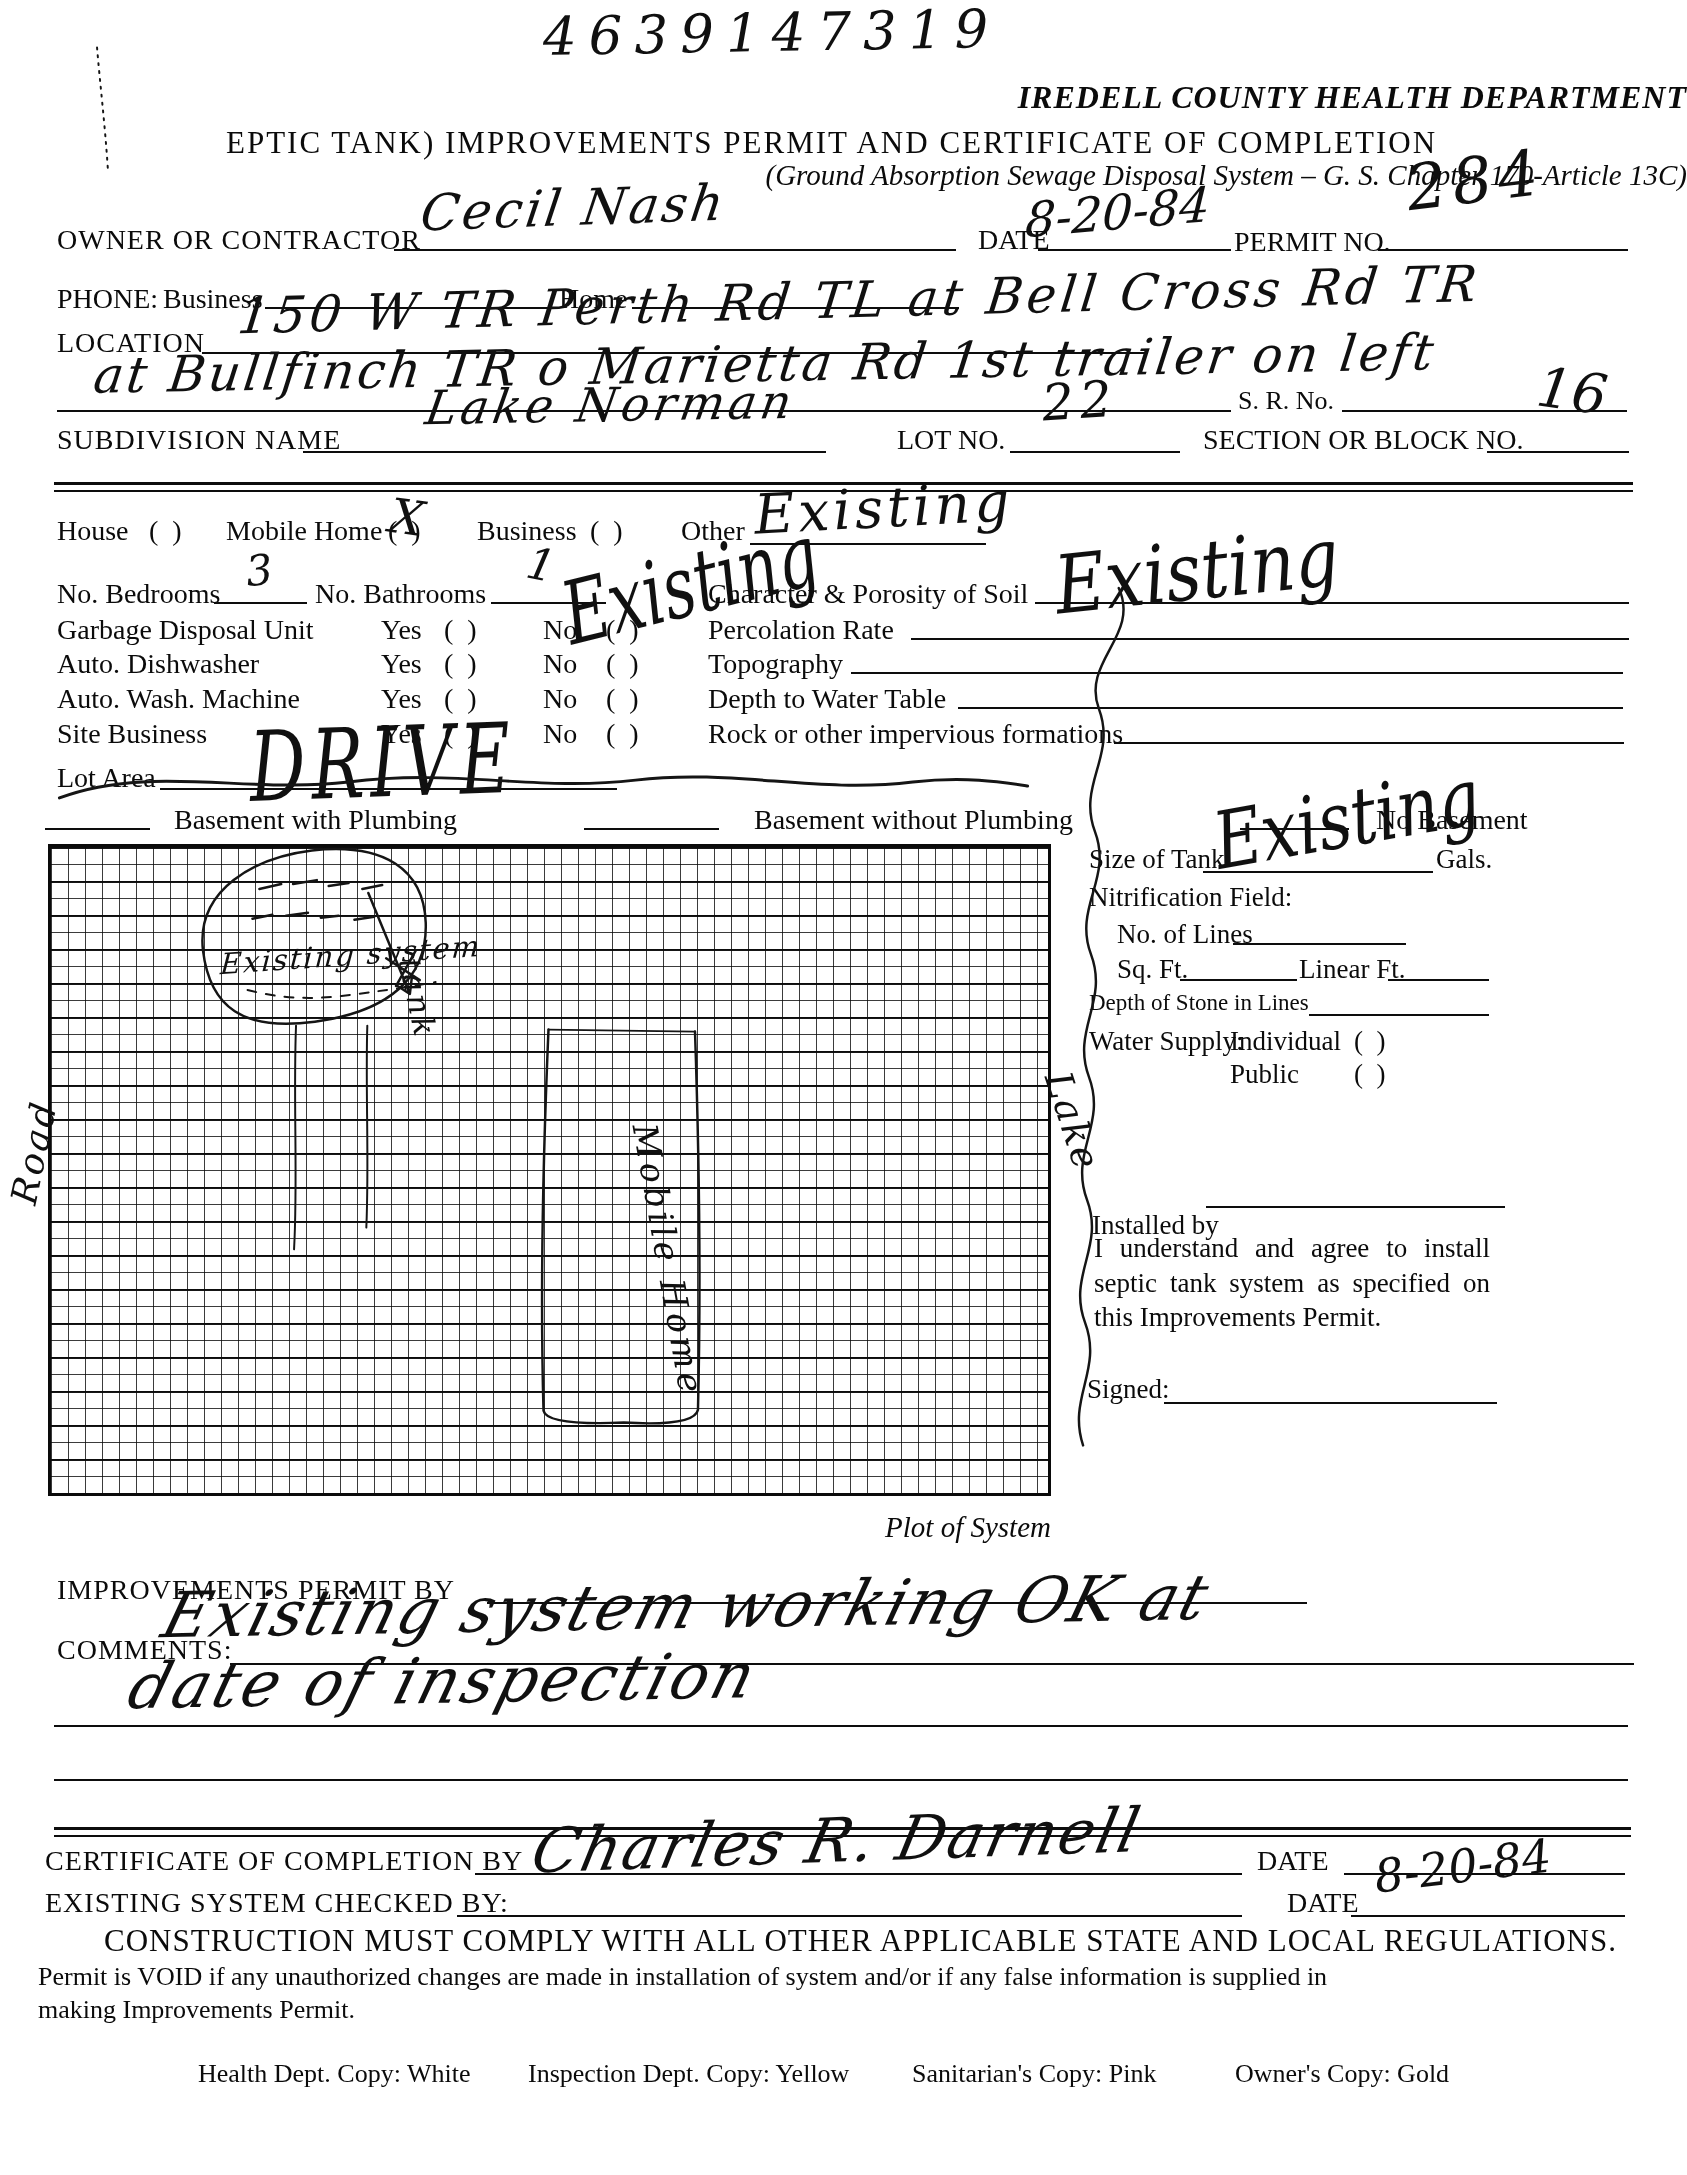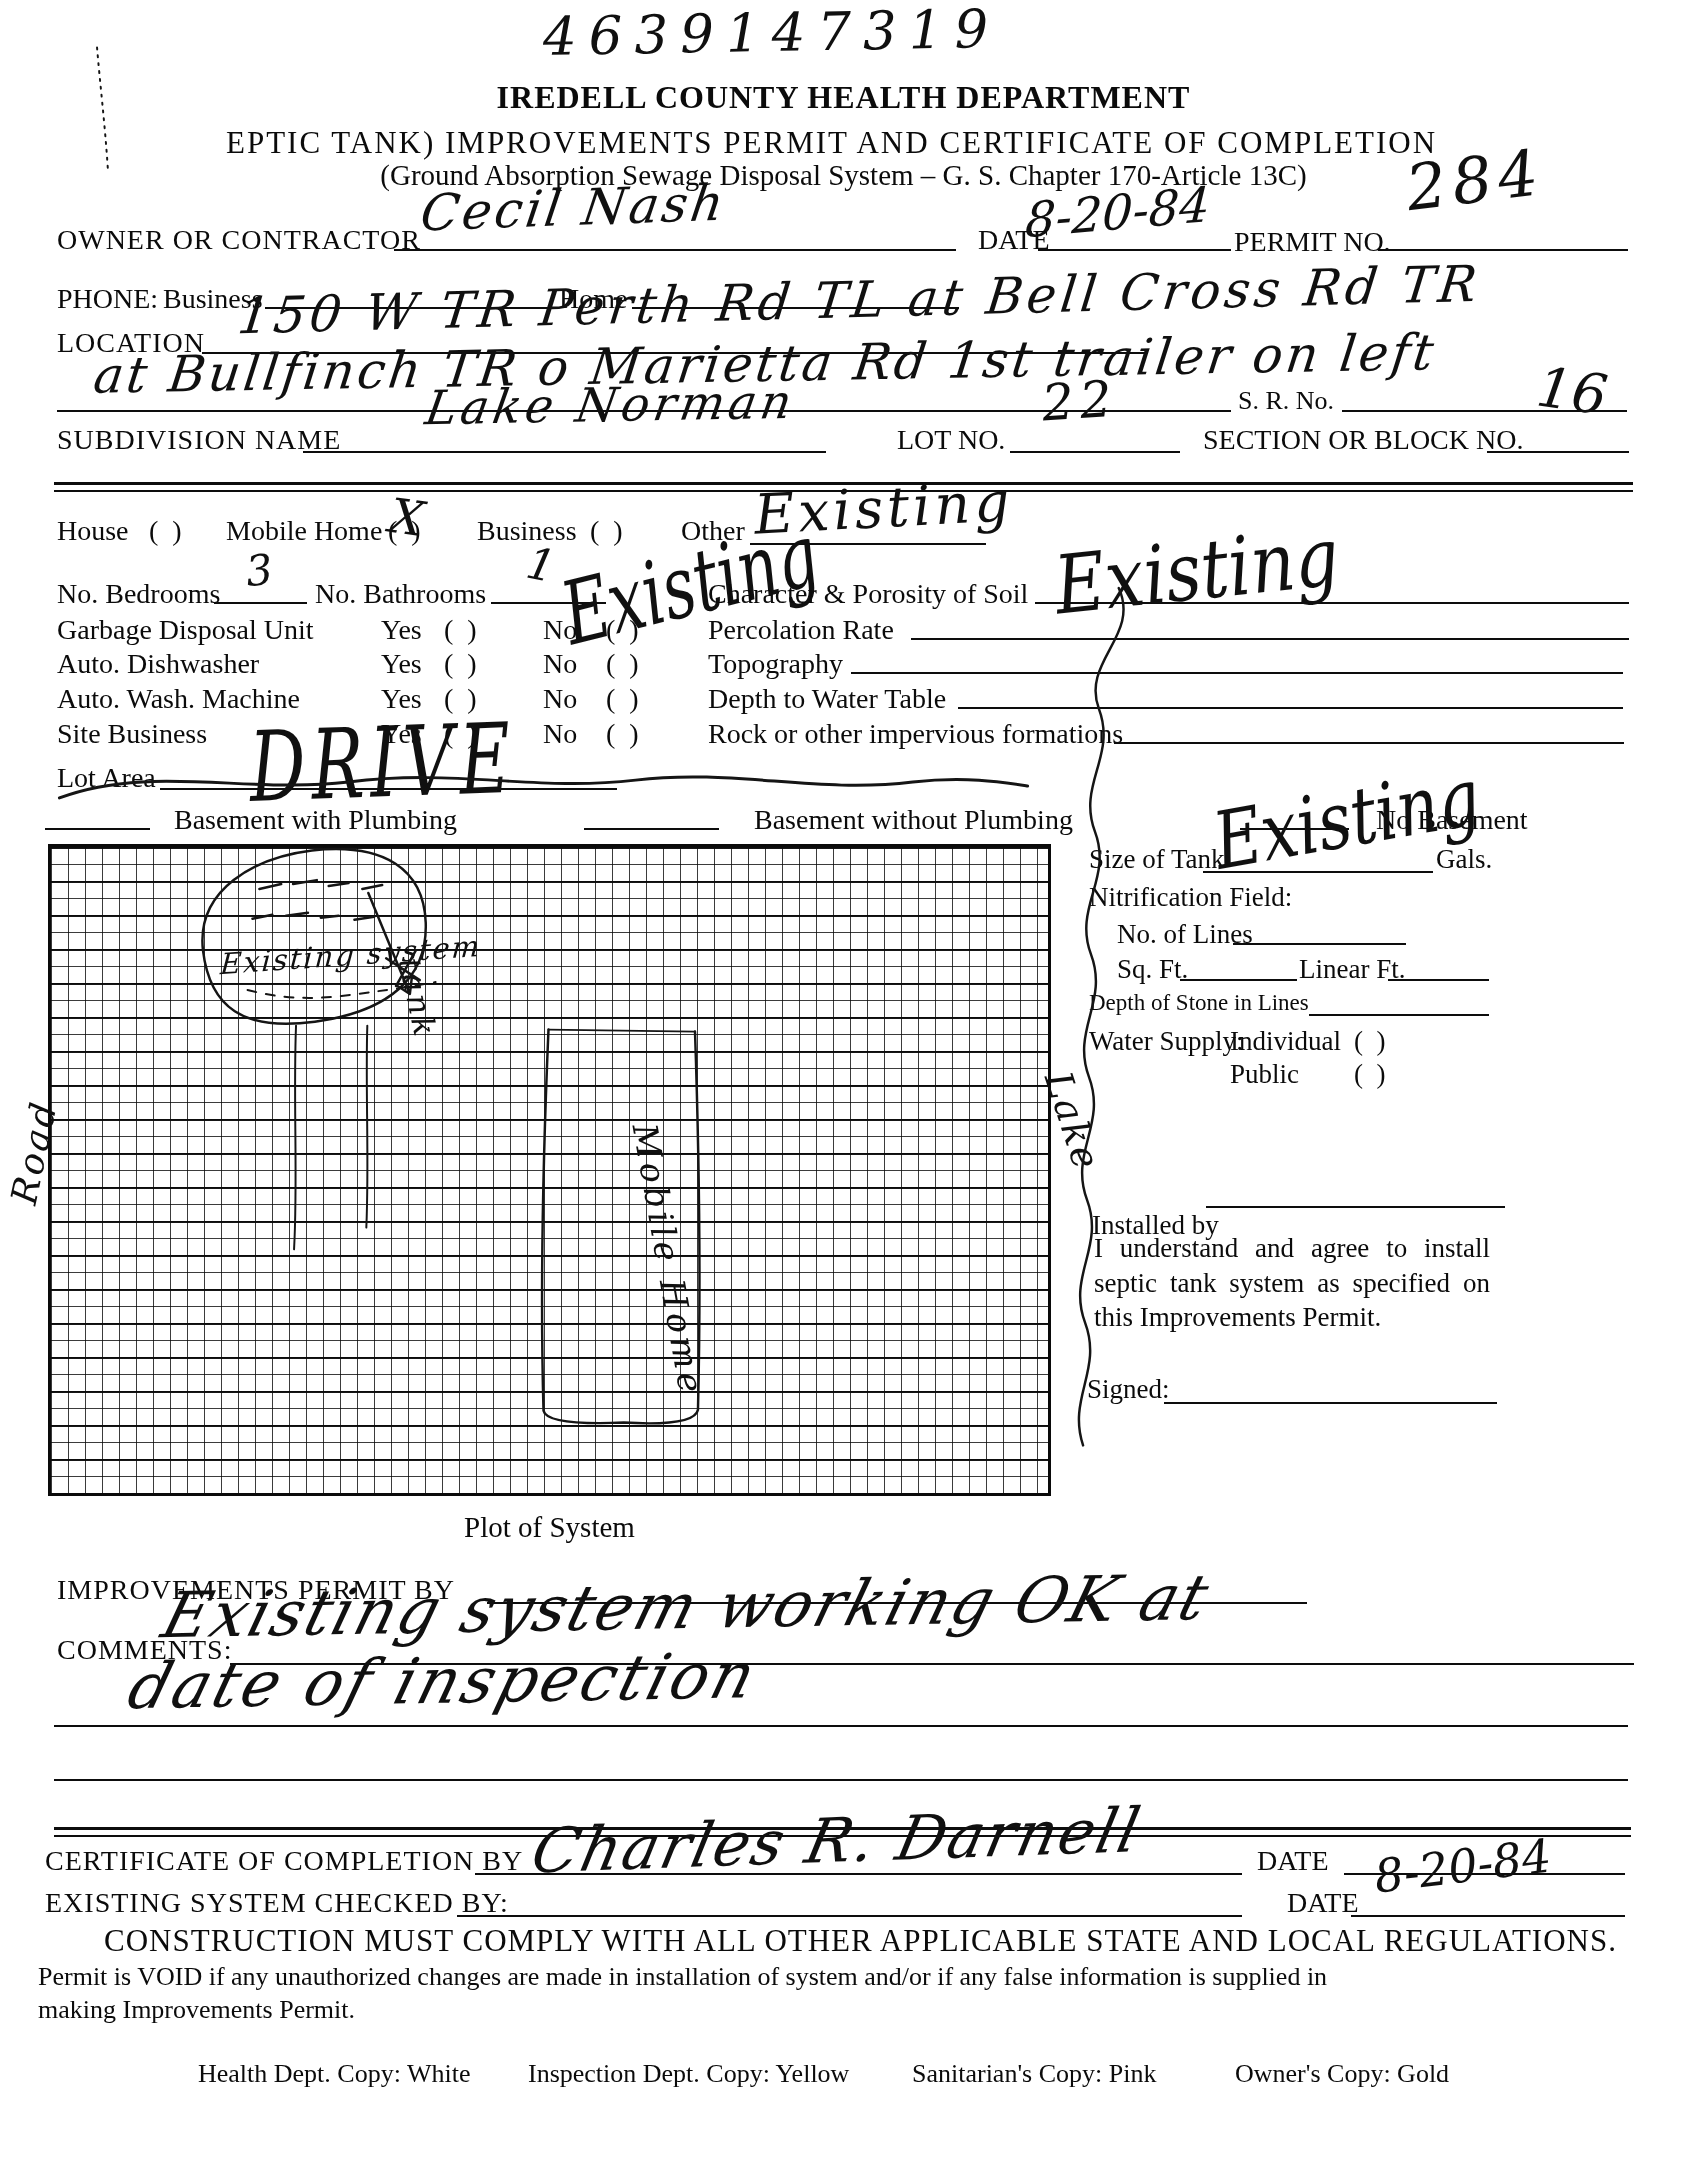--- a/index.html
+++ b/index.html
@@ -2,21 +2,21 @@
 <html><head>
 <meta charset="utf-8">
 <style>
   html,body{margin:0;padding:0;background:#e8e8e8;}
   .page{
     position:relative;width:1687px;height:2175px;background:#ffffff;
     font-family:"Liberation Serif","DejaVu Serif",serif;color:#0b0b0b;
     overflow:hidden;margin:0 auto;
   }
   .t{position:absolute;white-space:nowrap;font-size:28px;line-height:1;}
-  .tc{position:absolute;text-align:center;font-size:28px;line-height:1;}
+  .tc{position:absolute;text-align:right;font-size:28px;line-height:1;font-style:italic;}
   .ln{position:absolute;height:0;border-top:2px solid #0d0d0d;}
   .ln3{position:absolute;height:0;border-top:3px solid #0d0d0d;}
   .hand{
     position:absolute;white-space:nowrap;line-height:1;
     font-family:"DejaVu Serif",serif;font-style:italic;color:#101010;
   }
   .para{
     position:absolute;font-size:27px;line-height:1.28;text-align:justify;
     white-space:normal;
   }

